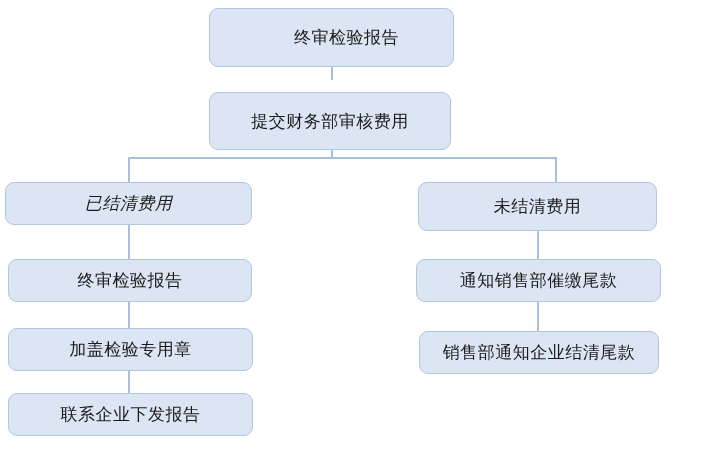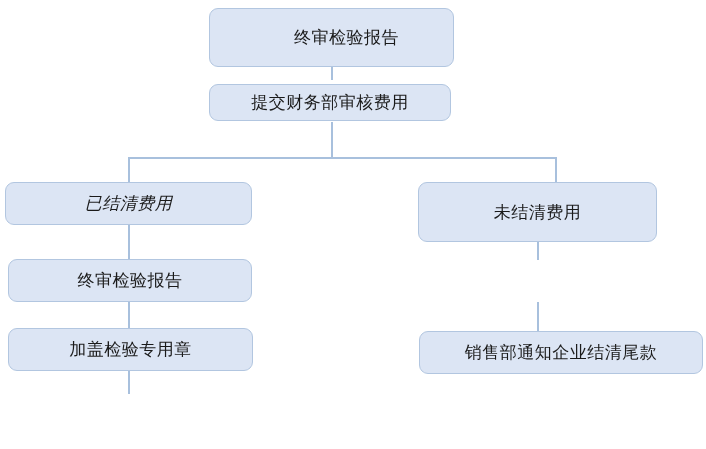--- a/index.html
+++ b/index.html
@@ -48,27 +48,29 @@
   <div class="conn conn-v" style="left:128px;top:157px;height:26px;"></div>
   <div class="conn conn-v" style="left:555px;top:157px;height:26px;"></div>
   <div class="conn conn-v" style="left:128px;top:225px;height:35px;"></div>
   <div class="conn conn-v" style="left:128px;top:302px;height:27px;"></div>
   <div class="conn conn-v" style="left:128px;top:371px;height:23px;"></div>
   <div class="conn conn-v" style="left:537px;top:225px;height:35px;"></div>
   <div class="conn conn-v" style="left:537px;top:302px;height:30px;"></div>
 
   <div class="node" style="left:209px;top:8px;width:245px;height:59px;padding-left:30px;">终审检验报告</div>
 
-  <div class="node" style="left:209px;top:84px;width:242px;height:37px;">提交财务部审核费用</div>
+  <div class="node" style="left:209px;top:92px;width:242px;height:58px;">提交财务部审核费用</div>
 
   <div class="node" style="left:5px;top:182px;width:247px;height:43px;font-style:italic;">已结清费用</div>
 
   <div class="node" style="left:8px;top:259px;width:244px;height:43px;">终审检验报告</div>
 
   <div class="node" style="left:8px;top:328px;width:245px;height:43px;">加盖检验专用章</div>
 
+  <div class="node" style="left:8px;top:393px;width:245px;height:43px;">联系企业下发报告</div>
 
-  <div class="node" style="left:418px;top:182px;width:239px;height:60px;">未结清费用</div>
+  <div class="node" style="left:418px;top:182px;width:239px;height:49px;">未结清费用</div>
 
+  <div class="node" style="left:416px;top:259px;width:245px;height:43px;">通知销售部催缴尾款</div>
 
-  <div class="node" style="left:419px;top:331px;width:284px;height:43px;">销售部通知企业结清尾款</div>
+  <div class="node" style="left:419px;top:331px;width:240px;height:43px;">销售部通知企业结清尾款</div>
 
 </div>
 
 </body></html>

